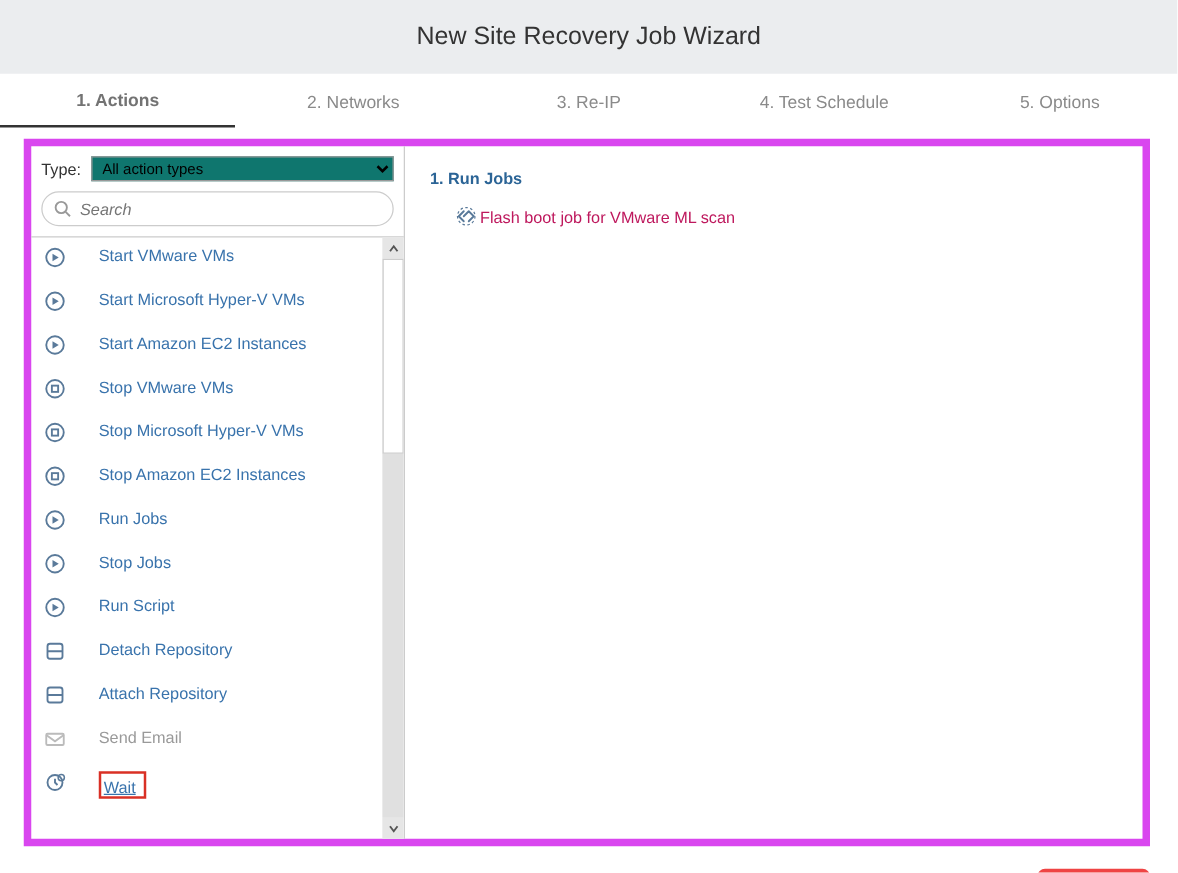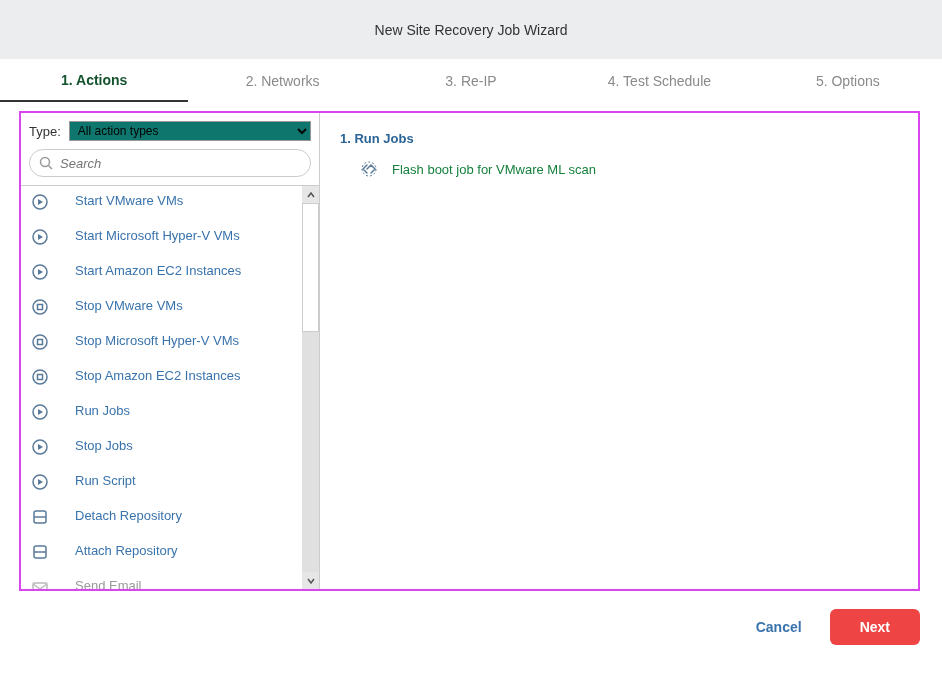--- a/index.html
+++ b/index.html
@@ -11,47 +11,47 @@
       width: 942px;
       height: 698px;
       overflow: hidden;
     }
     .header {
       background: #ebedef;
       height: 59px;
       display: flex;
       align-items: center;
       justify-content: center;
-      font-size: 14px;
+      font-size: 20px;
       color: #333;
     }
     .tabs {
       display: flex;
       height: 45px;
       align-items: center;
       border-bottom: 1px solid #fff;
     }
     .tab {
       flex: 1;
       text-align: center;
       font-size: 14px;
       color: #8a8a8a;
       cursor: pointer;
       padding: 12px 0;
     }
     .tab.active {
-      color: #14532d;
+      color: #737373;
       font-weight: bold;
       border-bottom: 2px solid #333;
     }
     .content-area {
       display: flex;
-      border: 2px solid #d946ef;
+      border: 6px solid #d946ef;
       margin: 7px 22px 0 19px;
-      height: 480px;
+      height: 566px;
     }
     .left-panel {
       width: 299px;
       border-right: 1px solid #ccc;
       display: flex;
       flex-direction: column;
     }
     .filter-bar {
       padding: 8px;
       border-bottom: 1px solid #ccc;
@@ -151,23 +151,23 @@
     }
     .section-title {
       color: #2b6496;
       font-weight: bold;
       font-size: 13px;
       margin-bottom: 14px;
     }
     .job-item {
       display: flex;
       align-items: center;
-      gap: 14px;
+      gap: 2px;
       padding-left: 20px;
-      color: #15803d;
+      color: #be185d;
       font-size: 13px;
     }
     .footer {
       display: flex;
       justify-content: flex-end;
       align-items: center;
       gap: 16px;
       padding: 18px 22px;
     }
     .btn-cancel {

